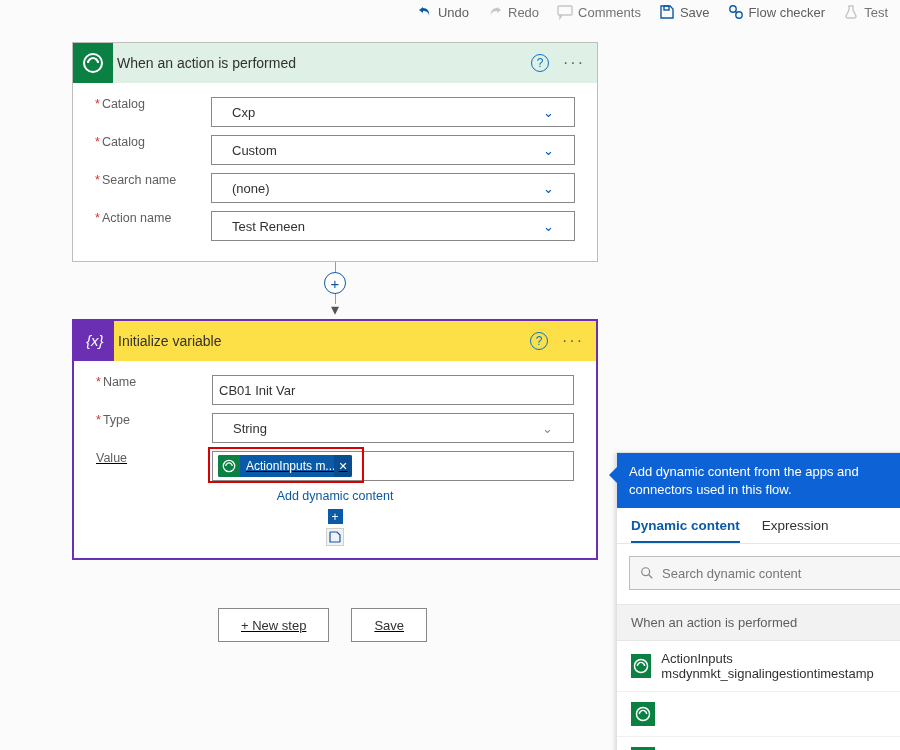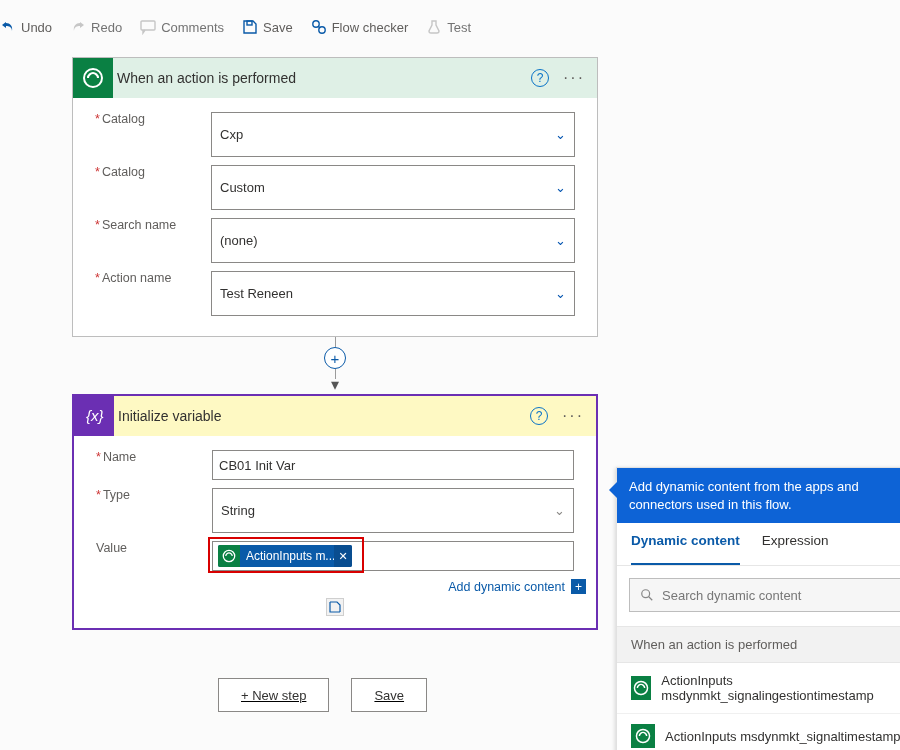--- a/index.html
+++ b/index.html
@@ -1,78 +1,78 @@
 <!DOCTYPE html>
 <html><head>
 <meta charset="utf-8">
 <style>
   * { box-sizing: border-box; margin: 0; padding: 0; font-family: "Segoe UI", Arial, sans-serif; }
   body { background: #fbfbfb; width: 900px; height: 750px; overflow: hidden; position: relative; }
 
   
-  .toolbar { display: flex; gap: 18px; padding: 19px 12px 6px 0; align-items: center; color: #605e5c; font-size: 13px; }
+  .toolbar { display: flex; gap: 18px; padding: 4px 12px 6px 0; justify-content: flex-end; align-items: center; color: #605e5c; font-size: 13px; }
   .toolbar .tb-item { display: flex; align-items: center; gap: 5px; cursor: pointer; }
   .toolbar .tb-item.disabled { color: #737373; cursor: default; }
   .toolbar svg { width: 16px; height: 16px; }
 
   .canvas { position: relative; width: 900px; }
 
   
   .card { width: 526px; margin-left: 72px; border: 1px solid #bdbdbd; background: #fff; font-size: 13px; }
   .card.sel { border: 2px solid #6b2fb3; }
   .card-header { display: flex; align-items: center; height: 40px; }
   .card-header .icon-box { width: 40px; height: 40px; display: flex; align-items: center; justify-content: center; }
   .card-header .title { flex: 1; padding-left: 4px; color: #323130; font-size: 14px; }
   .card-header .h-actions { display: flex; gap: 14px; padding-right: 12px; color: #605e5c; }
   .hdr-green { background: #dff0e6; }
   .hdr-green .icon-box { background: #0a8043; }
-  .hdr-purple { background: #fef9c3; }
+  .hdr-purple { background: #fde047; }
   .hdr-purple .icon-box { background: #6b2fb3; }
   .icon-box svg { width: 22px; height: 22px; }
 
   .card-body { padding: 6px 10px 12px 10px; }
   .row { display: flex; align-items: flex-start; margin: 8px 12px; }
   .row .label { width: 116px; color: #605e5c; font-size: 12.5px; }
   .row .label .req { color: #c33; margin-right: 2px; }
   .row .field { flex: 1; position: relative; }
 
-  .dropdown { border: 1px solid #8a8886; height: 45px; display: flex; align-items: center; padding: 0 8px; color: #323130; font-size: 13px; justify-content: space-between; }
+  .dropdown { border: 1px solid #8a8886; height: 30px; display: flex; align-items: center; padding: 0 20px; color: #323130; font-size: 13px; justify-content: space-between; }
   .dropdown .chev { color: #0354b0; }
   .dropdown.light .chev { color: #8a8886; }
 
   .txt { border: 1px solid #8a8886; height: 30px; display: flex; align-items: center; padding: 0 6px; font-size: 13px; color: #323130; }
 
   .token-box { border: 1px solid #8a8886; min-height: 30px; padding: 3px 5px; display: flex; align-items: center; }
   .token { display: inline-flex; align-items: center; background: #0a5aa8; color: #fff; font-size: 12px; height: 22px; border-radius: 2px; overflow: hidden; }
   .token .t-ico { background: #0a8043; width: 22px; height: 22px; display:flex; align-items:center; justify-content:center; }
   .token .t-ico svg { width:14px; height:14px; }
   .token .t-txt { padding: 0 6px; max-width: 94px; overflow:hidden; white-space:nowrap; }
   .token .t-x { background:#094d90; width:18px; height:22px; text-align:center; line-height:22px; font-size:11px; }
   .redbox { position:absolute; border:2px solid #d80000; pointer-events:none; }
 
-  .add-dyn { text-align: right; font-size: 12.5px; color: #0a5aa8; margin-top: 4px; display:flex; justify-content:flex-end; align-items:center; gap:6px; }
+  .add-dyn { text-align: right; font-size: 12.5px; color: #0a5aa8; margin-top: 4px; display:flex; justify-content:flex-end; align-items:center; gap:6px;flex-direction:column; }
   .add-dyn .plus { background:#0a5aa8; color:#fff; width:15px; height:15px; display:inline-flex; align-items:center; justify-content:center; font-size:12px; }
 
   
   .conn-wrap { width: 526px; margin-left:72px; display:flex; flex-direction:column; align-items:center; }
   .conn-line { width:1px; height:10px; background:#9b9b9b; }
   .plus-btn { width:22px; height:22px; border-radius:50%; border:1px solid #0a5aa8; background:#fff; color:#0a5aa8; display:flex; align-items:center; justify-content:center; font-size:15px; }
   .arrow-down { color:#555; font-size:16px; margin-top:-4px; }
 
   .small-flag { width:18px; height:18px; border:1px solid #cfcfcf; background:#f2f2f2; margin:4px auto 0; display:flex; align-items:center; justify-content:center; }
 
   
   .bottom-btns { display:flex; gap:22px; margin-left:218px; margin-top:48px;text-decoration:underline; }
   .btn { border:1px solid #8a8886; background:#fff; height:34px; padding:0 22px; display:flex; align-items:center; font-size:13px; color:#323130; cursor:pointer; }
 
   
   .dc-panel { position:absolute; top:410px; left:616px; width:304px; background:#fff; box-shadow:-1px 1px 4px rgba(0,0,0,0.15); border:1px solid #e1e1e1; }
   .dc-blue { background:#0d63d6; color:#fff; font-size:13px; padding:10px 12px; line-height:1.35; }
   .dc-tabs { display:flex; gap:22px; padding:10px 14px 0 14px; font-size:13.5px; border-bottom:1px solid #e6e6e6; }
-  .dc-tab { padding-bottom:15px; color:#323130; }
+  .dc-tab { padding-bottom:8px; color:#323130; }
   .dc-tab.active { color:#0a5aa8; font-weight:600; border-bottom:2px solid #0a5aa8; }
   .dc-search { margin:12px 12px 0 12px; border:1px solid #bdbdbd; background:#f6f6f6; height:34px; display:flex; align-items:center; gap:8px; padding:0 10px; color:#777; font-size:13px; }
   .dc-groupheader { background:#f2f2f2; padding:10px 14px; font-size:13px; color:#605e5c; margin-top:14px; border-top:1px solid #e6e6e6; border-bottom:1px solid #e6e6e6;}
   .dc-item { display:flex; align-items:center; gap:10px; padding:10px 14px; font-size:13px; color:#323130; border-bottom:1px solid #f0f0f0; }
   .dc-item .ico { width:24px; height:24px; background:#0a8043; display:flex; align-items:center; justify-content:center; }
   .dc-item .ico svg { width:16px; height:16px;}
   .dc-caret { position:absolute; left:-8px; top:14px; width:0; height:0; border-top:8px solid transparent; border-bottom:8px solid transparent; border-right:8px solid #0d63d6; }
 
   .help-circle { width:18px; height:18px; border:1.5px solid #0a74c7; color:#0a74c7; border-radius:50%; display:inline-flex; align-items:center; justify-content:center; font-size:12px; }
   .dots { letter-spacing:2px; font-size:16px; }
@@ -221,21 +221,21 @@
       </div>
       <div class="row">
         <div class="label"><span class="req">*</span><span>Type</span></div>
         <div class="field">
             <div class="dropdown light">
               <span>String</span>
               <span class="chev">⌄</span>
             </div>
           </div>
       </div>
-      <div class="row" style="position:relative;">
+      <div class="row" style="position:relative;text-decoration:underline;">
         <div class="label"><span>Value</span></div>
         <div class="field" style="position:relative;">
           <div class="token-box">
             <span class="token">
               <span class="t-ico">
                   <svg viewBox="0 0 22 22">
                     <use href="#swirl"></use>
                   </svg>
                 </span>
               <span class="t-txt">ActionInputs m...</span>
@@ -290,21 +290,20 @@
             </svg>
           </span>
           <span>ActionInputs msdynmkt_signalingestiontimestamp</span>
         </div>
         <div class="dc-item">
           <span class="ico">
             <svg viewBox="0 0 22 22">
               <use href="#swirl"></use>
             </svg>
           </span>
-          <span>ActionInputs msdynmkt_signaltimestamp</span>
         </div>
         <div class="dc-item">
           <span class="ico"></span>
         </div>
       </div>
   </div>
 
 </div>
 
 </body></html>

